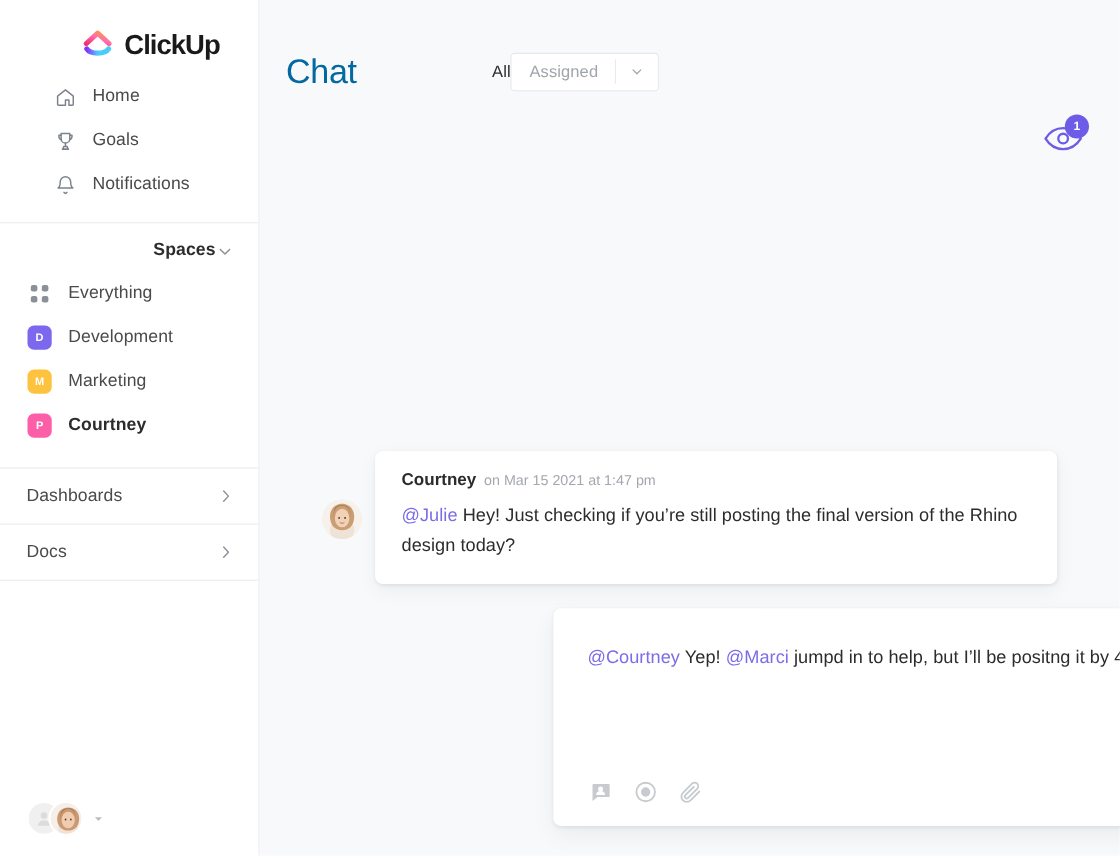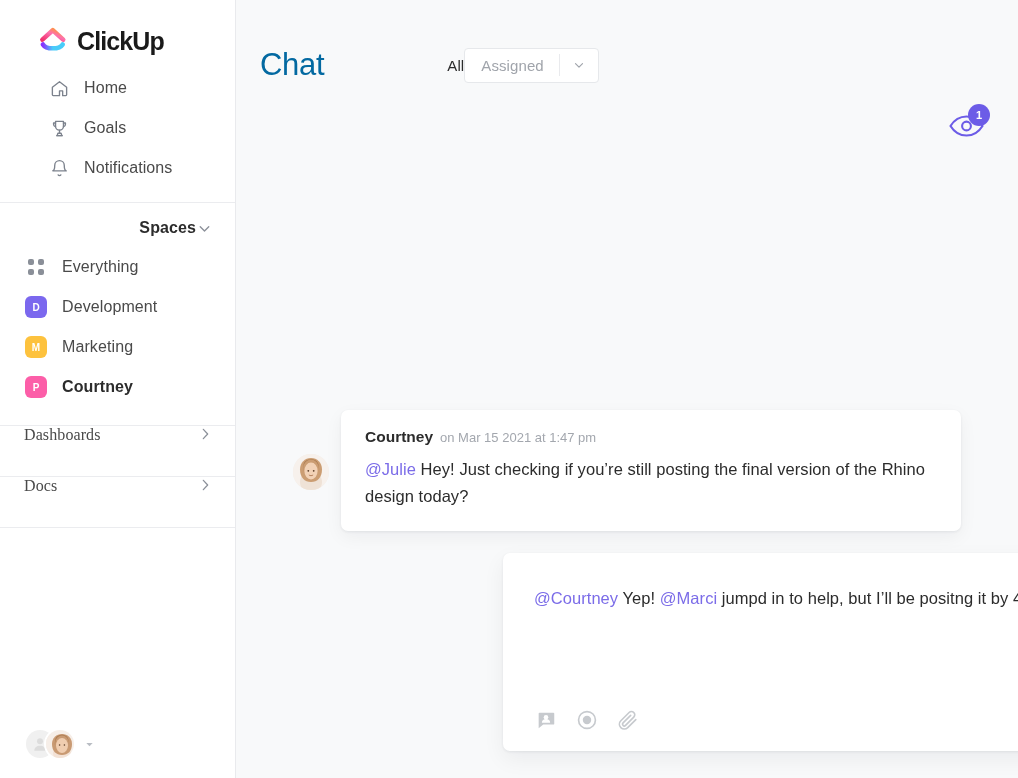--- a/index.html
+++ b/index.html
@@ -29,20 +29,21 @@
     position: relative;
     flex: 0 0 236px;
   }
 
   .logo-row {
     display: flex;
     align-items: center;
     gap: 10px;
     padding: 22px 0 0 39px;
     height: 60px;
+    margin-left: 36px;
   }
   .logo-mark {
     width: 28px; height: 28px;
     position: relative;
     flex: 0 0 28px;
   }
   .logo-text {
     font-size: 25px;
     font-weight: bold;
     letter-spacing: -0.9px;
@@ -132,26 +133,25 @@
   }
   .dots-icon i {
     display: block;
     width: 6px; height: 6px;
     border-radius: 2px;
     background: #8a8f98;
   }
 
   .section-row {
     display: flex;
-    align-items: flex-start;
+    align-items: center;
     justify-content: space-between;
     height: 50px;
     padding: 0 22px 0 24px;
     cursor: pointer;
-    font-family: Liberation Serif, serif;
   }
   .section-label {
     font-size: 16px;
     color: #4a4a4a;
     letter-spacing: 0.1px;
   }
 
   .user-strip {
     position: absolute;
     bottom: 18px;

